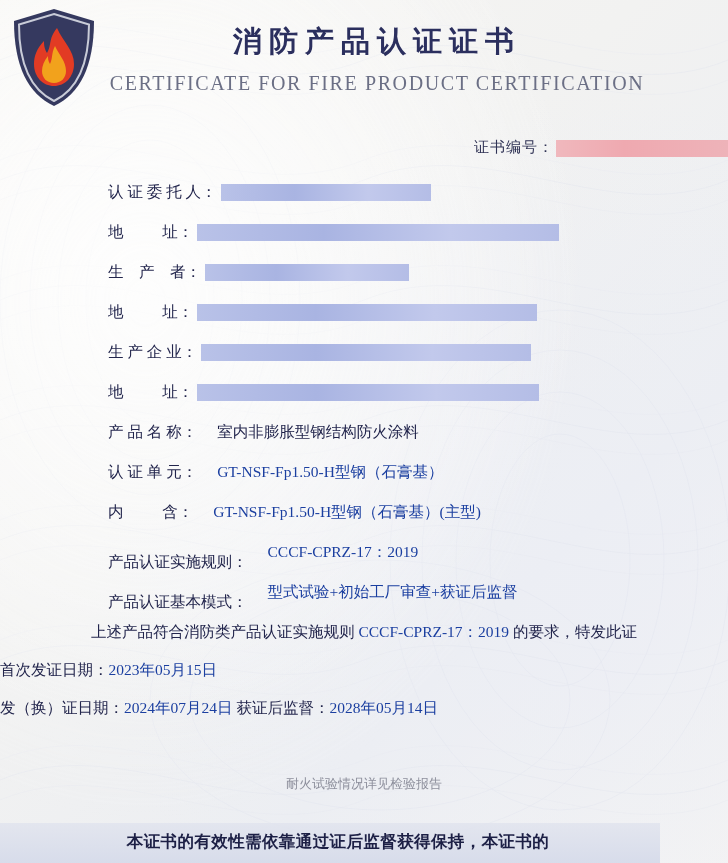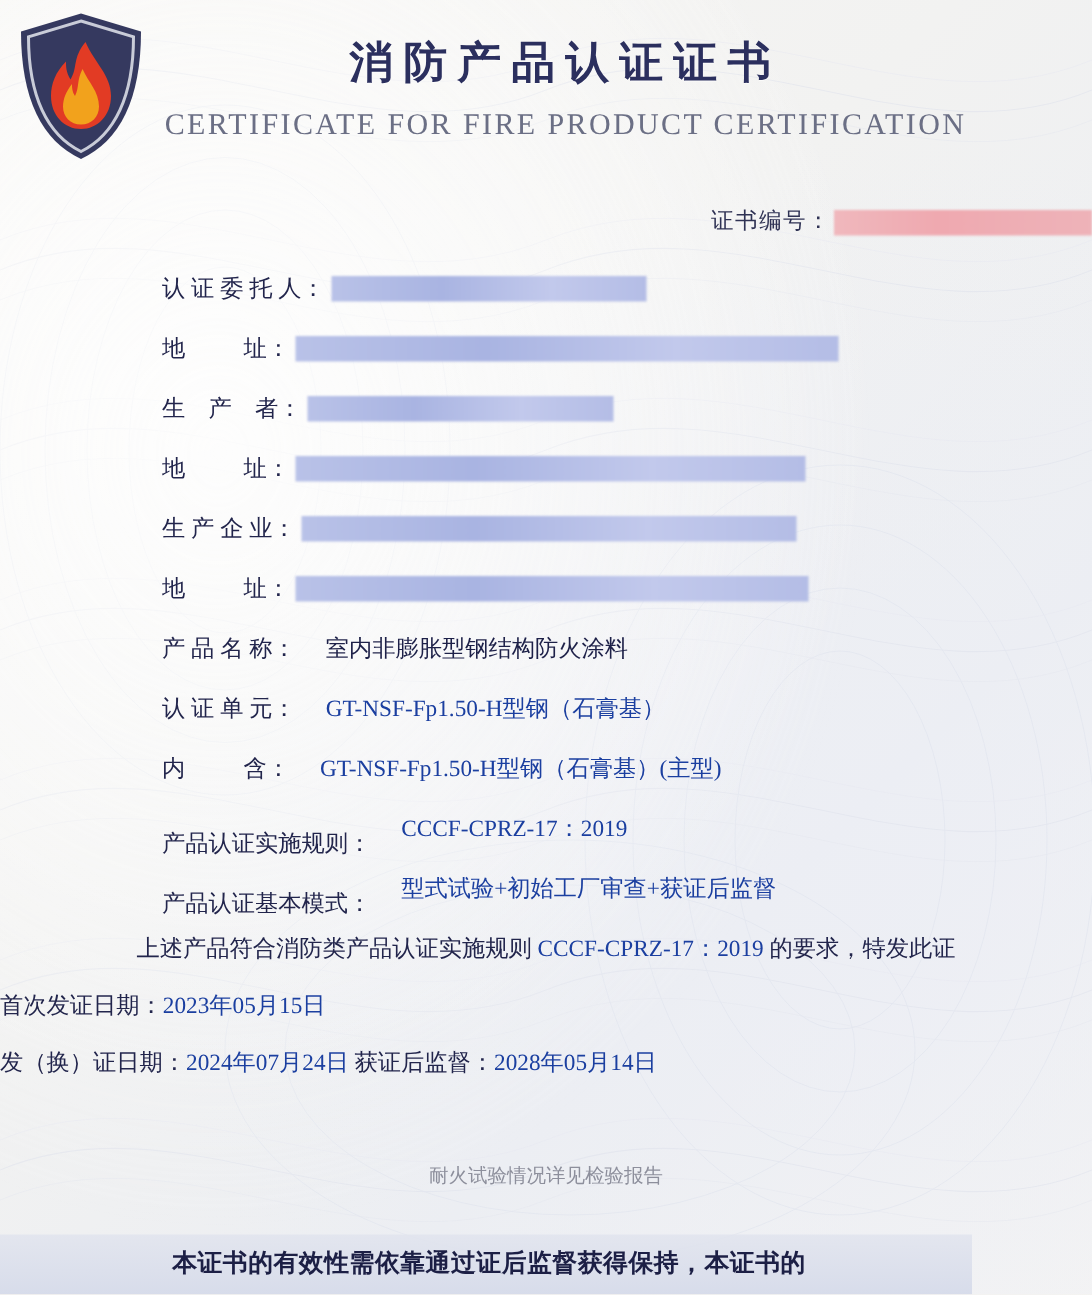--- a/index.html
+++ b/index.html
@@ -153,21 +153,21 @@
     color: #8d8f9c;
     font-size: 13px;
   }
   .footer-note.note1 { top: 775px; }
   .footer-bar {
     position: absolute;
     left: 0;
     bottom: 0;
     width: 644px;
     background: linear-gradient(180deg, rgba(225,228,238,0.85) 0%, rgba(214,219,234,0.95) 100%);
-    padding: 8px 0 10px 4px;
+    padding: 8px 0 10px 16px;
     text-align: center;
   }
   .footer-bold {
     font-family: "Liberation Serif", serif;
     font-size: 16.5px;
     font-weight: bold;
     color: #1c1f45;
     letter-spacing: 0.4px;
   }
   .footer-second {

